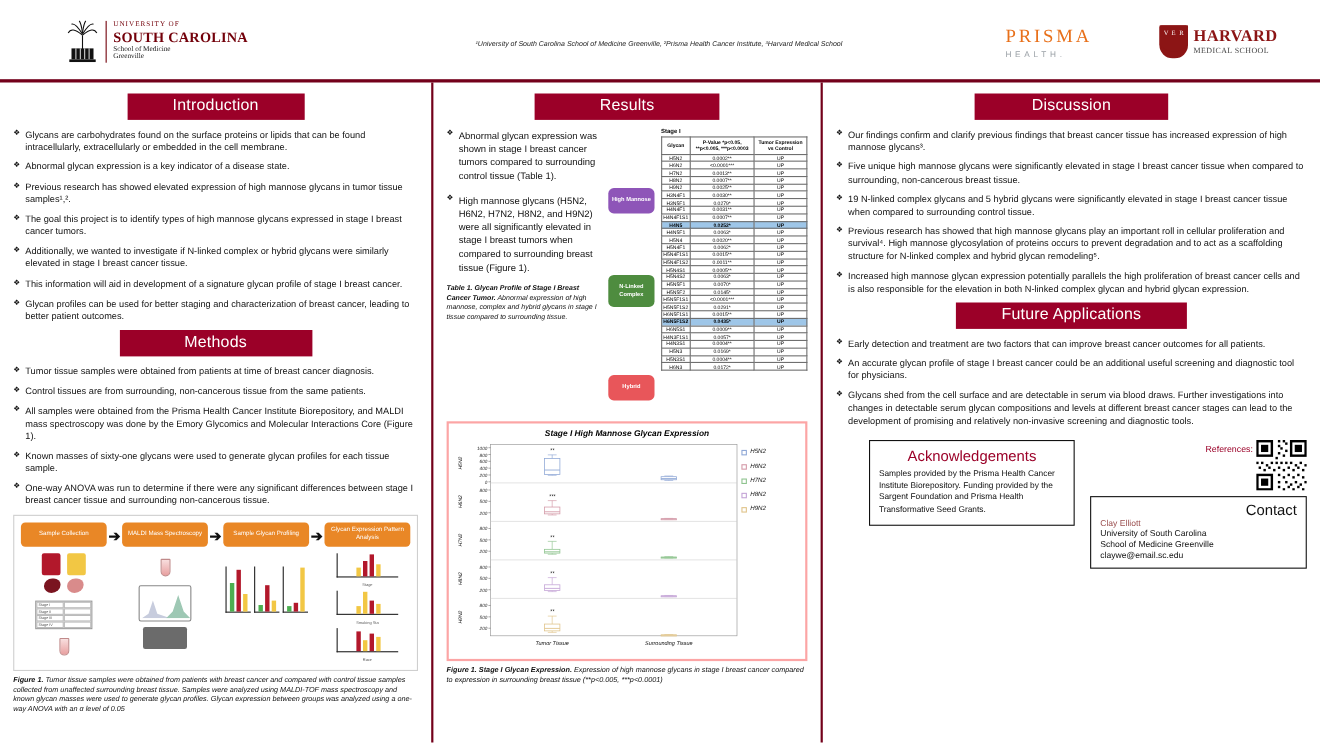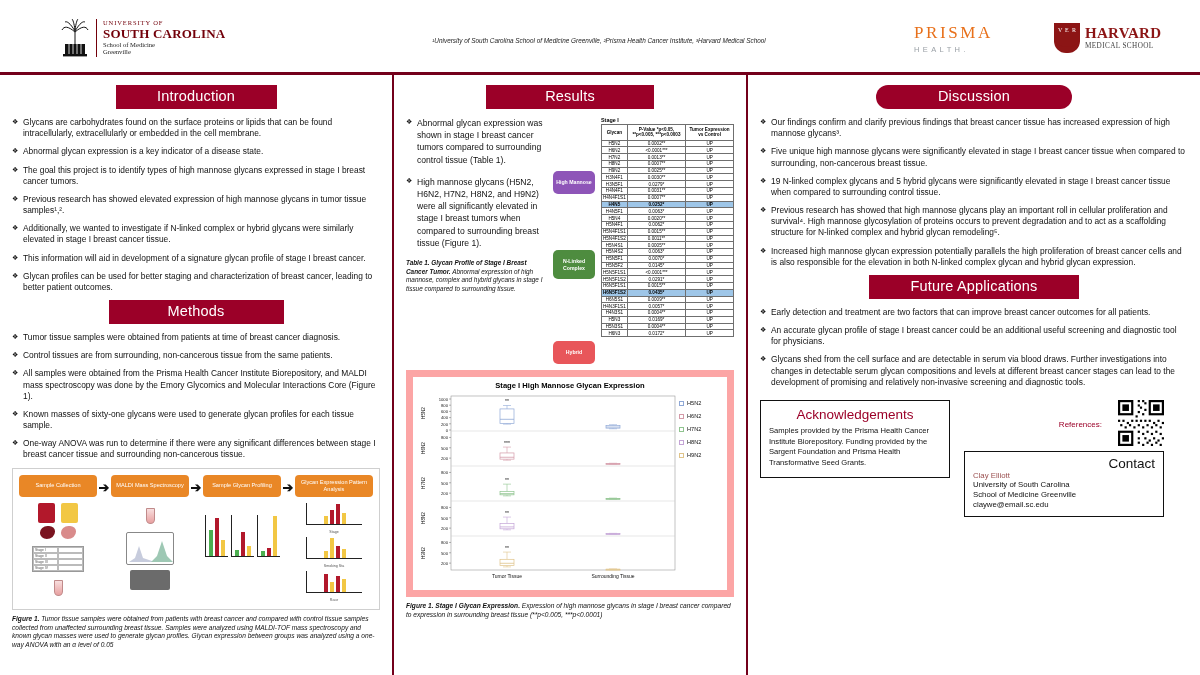--- a/index.html
+++ b/index.html
@@ -49,21 +49,21 @@
   .col3 { width: 452px; }
 
   .banner {
     background: #9b0028; color: #fff; text-align: center;
     font-size: 14.5px; padding: 3px 0 5px 0; margin: 4px auto 8px auto;
     font-family: "Liberation Sans", sans-serif; letter-spacing: .2px;
   }
   .banner.w-intro { width: 161px; }
   .banner.w-methods { width: 175px; }
   .banner.w-results { width: 168px; }
-  .banner.w-discussion { width: 196px; border-radius: 12px; }
+  .banner.w-discussion { width: 176px; }
   .banner.w-future { width: 210px; }
 
   ul.bullets { list-style: none; }
   ul.bullets li {
     font-size: 8.4px; line-height: 1.33; color: #111;
     margin-bottom: 7px; padding-left: 11px; position: relative;
     text-align: left;
   }
   ul.bullets li:before {
     content: "\2756"; position: absolute; left: 0; top: 0px; font-size: 7px; color: #111;
@@ -117,35 +117,35 @@
   table.glycan th, table.glycan td {
     border: .5px solid #6f6f6f; text-align:center; padding: .4px 1px; color:#000;
   }
   table.glycan th { font-weight: bold; font-size:4.6px; line-height:1.15; padding: 2px 1px;}
   table.glycan tr.grp-top td { border-top: 1.3px solid #111; }
   table.glycan tr.hl td { background: #9ec6e8; font-weight: bold; }
   .tblcap { font-size: 6.4px; font-style: italic; line-height:1.35; margin-top: 10px; color:#111;}
   .tblcap b { font-weight: bold; }
 
   
-  .chart-card { margin-top: 6px; border: 7px solid #fca5a5; padding: 4px 4px 2px 4px; }
+  .chart-card { margin-top: 19px; border: 2px solid #fca5a5; padding: 4px 4px 2px 4px; font-style: italic; }
   .chart-title { font-size: 7.6px; font-weight: bold; text-align:center; color:#000; margin-bottom:2px; }
   .chart-body { display:flex; }
   .chart-svg-wrap { flex:1; }
   .chart-legend { width: 54px; padding-top: 8px; }
   .leg-item { display:flex; align-items:center; gap:3px; margin-bottom: 7px; font-size: 5.6px; color:#111;}
   .leg-box { width: 5px; height: 5px; border: .8px solid #888; }
 
   
   .bottom-row { display:flex; gap: 14px; margin-top: 12px; align-items: flex-start;}
-  .ack-box { border: 1px solid #111; padding: 6px 8px 8px 8px; width: 190px; }
+  .ack-box { border: 1px solid #111; padding: 6px 8px 8px 8px; width: 190px; margin-left: 30px; }
   .ack-title { font-size: 13.5px; color: #9b0028; text-align:center; margin-bottom: 4px; font-family:"Liberation Sans", sans-serif;}
   .ack-text { font-size: 7.6px; line-height:1.42; color:#111; }
   .right-bottom { width: 200px; }
-  .ref-row { display:flex; align-items:center; gap:16px; justify-content:flex-end; }
+  .ref-row { display:flex; align-items:flex-start; gap:3px; justify-content:flex-end; }
   .ref-label { font-size: 8px; color:#9b0028; padding-top: 4px;}
   .qr { width: 46px; height: 46px; }
   .contact-box { border: 1px solid #111; padding: 4px 8px 6px 8px; margin-top: 5px; }
   .contact-title { font-size: 13.5px; color:#111; text-align:right; font-family:"Liberation Sans", sans-serif;}
   .contact-name { font-size: 7.8px; color:#9b5050; }
   .contact-line { font-size: 7.8px; color:#111; line-height:1.3;}
 </style>
 </head>
 <body>
 
@@ -212,22 +212,22 @@
 
   <div class="columns">
 
     <div class="col col1">
 
       <div class="banner w-intro">Introduction</div>
 
       <ul class="bullets">
         <li>Glycans are carbohydrates found on the surface proteins or lipids that can be found intracellularly, extracellularly or embedded in the cell membrane.</li>
         <li>Abnormal glycan expression is a key indicator of a disease state.</li>
+        <li>Previous research has showed elevated expression of high mannose glycans in tumor tissue samples¹,².</li>
         <li>The goal this project is to identify types of high mannose glycans expressed in stage I breast cancer tumors.</li>
-        <li>Previous research has showed elevated expression of high mannose glycans in tumor tissue samples¹,².</li>
         <li>Additionally, we wanted to investigate if N-linked complex or hybrid glycans were similarly elevated in stage I breast cancer tissue.</li>
         <li>This information will aid in development of a signature glycan profile of stage I breast cancer.</li>
         <li>Glycan profiles can be used for better staging and characterization of breast cancer, leading to better patient outcomes.</li>
       </ul>
 
       <div class="banner w-methods">Methods</div>
 
       <ul class="bullets">
         <li>Tumor tissue samples were obtained from patients at time of breast cancer diagnosis.</li>
         <li>Control tissues are from surrounding, non-cancerous tissue from the same patients.</li>

